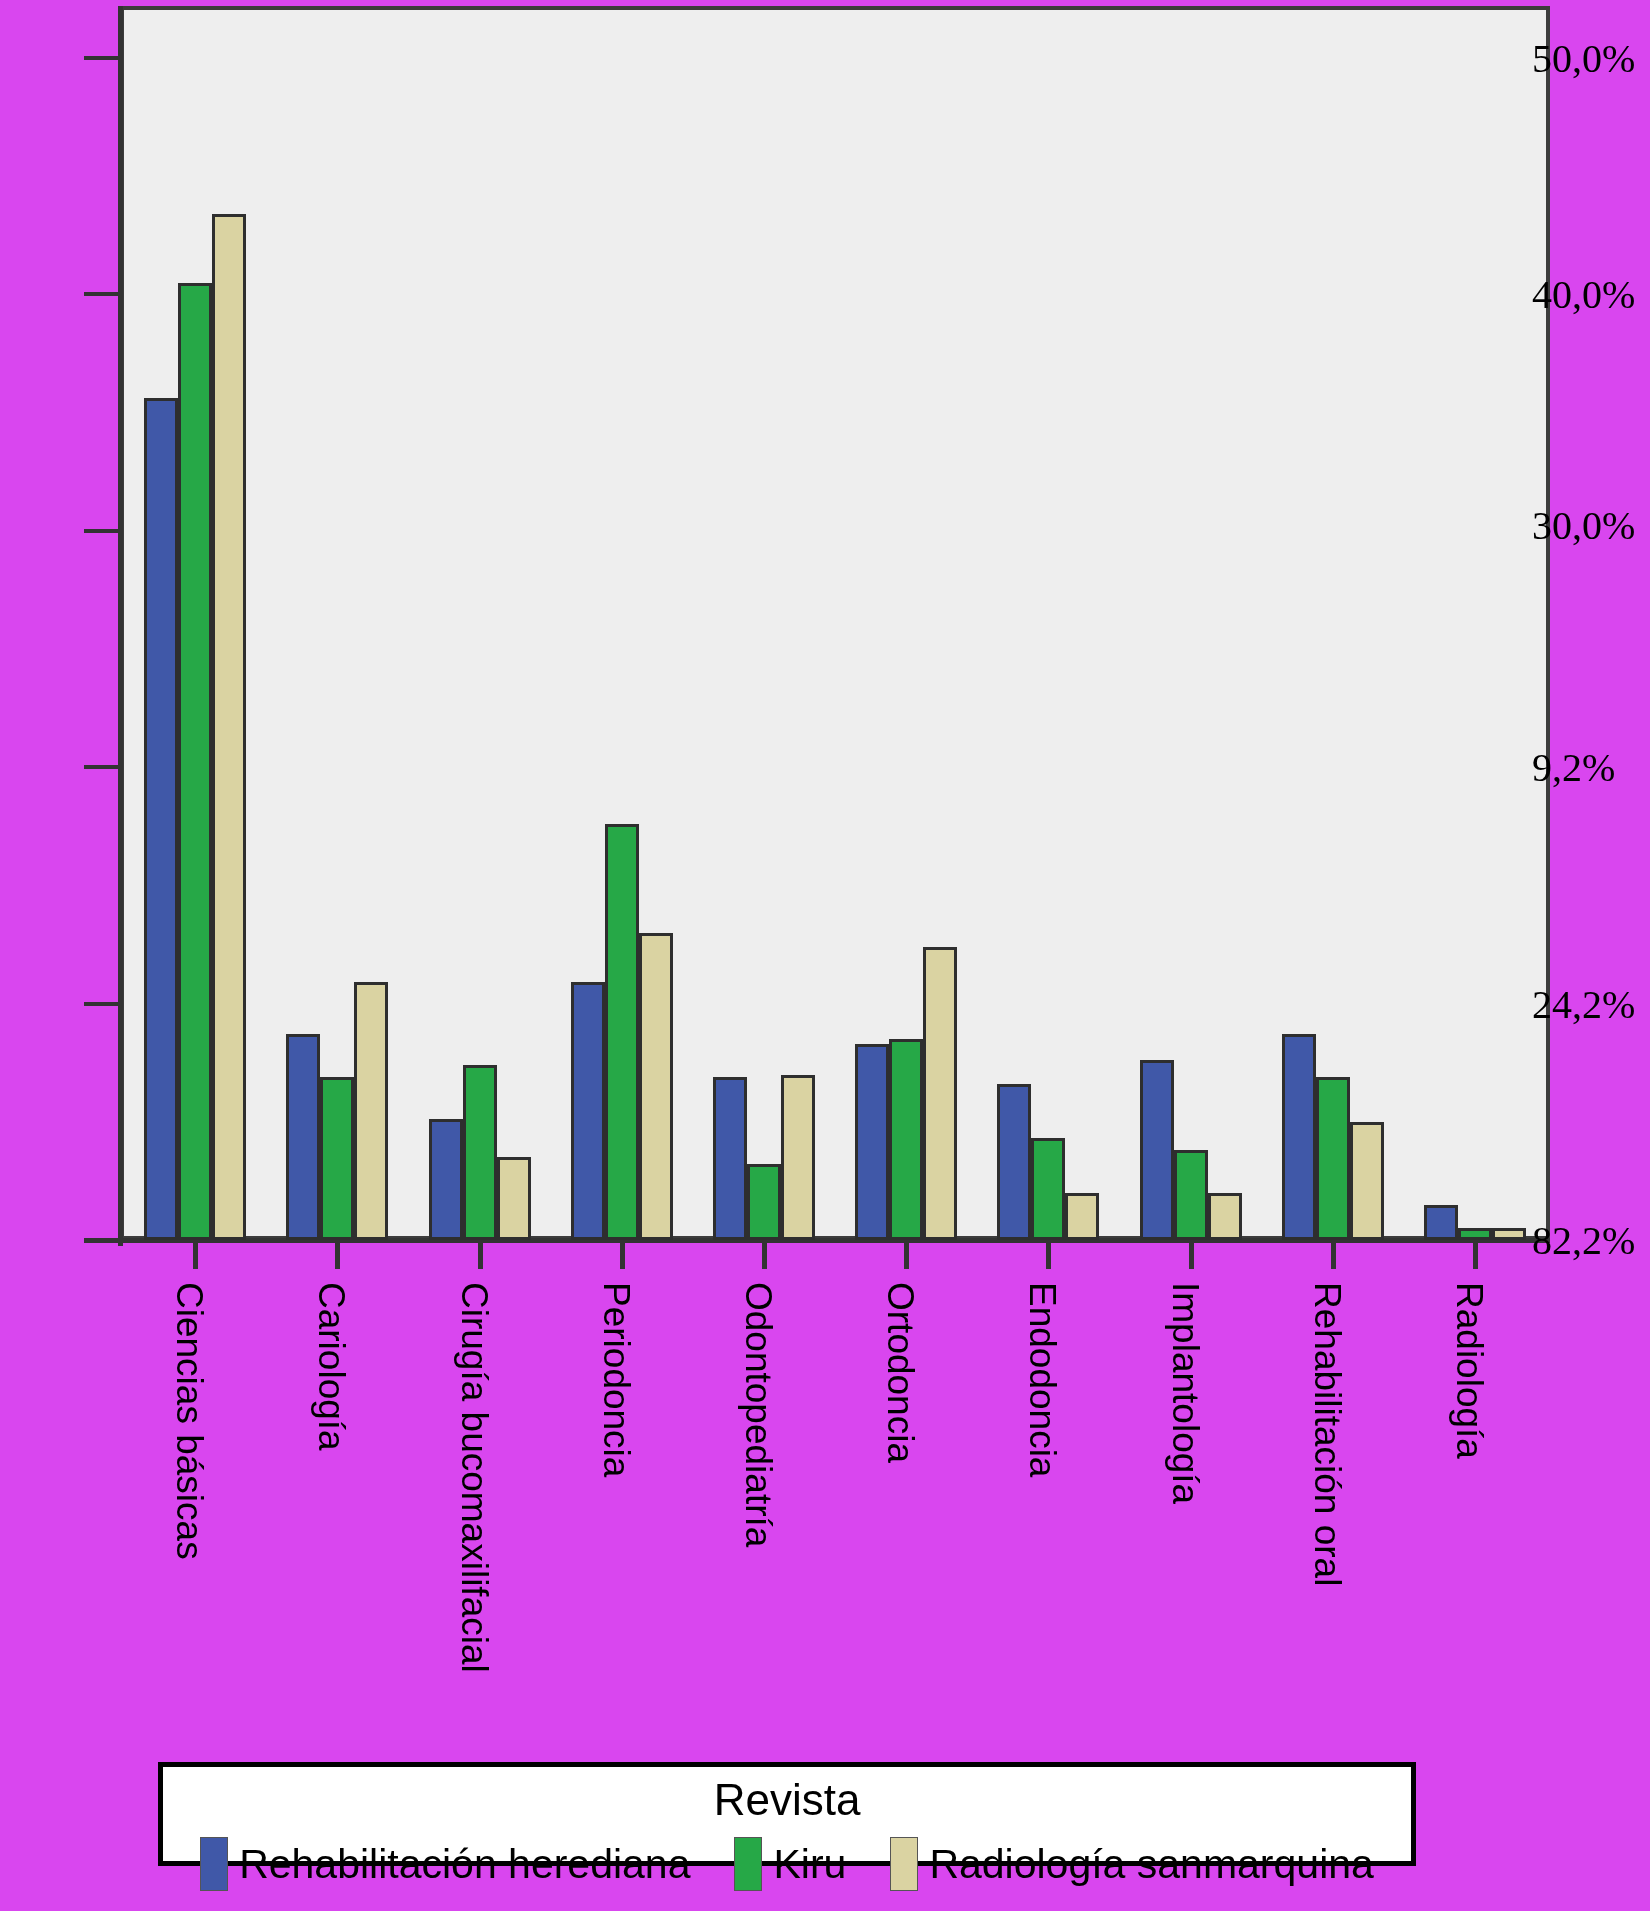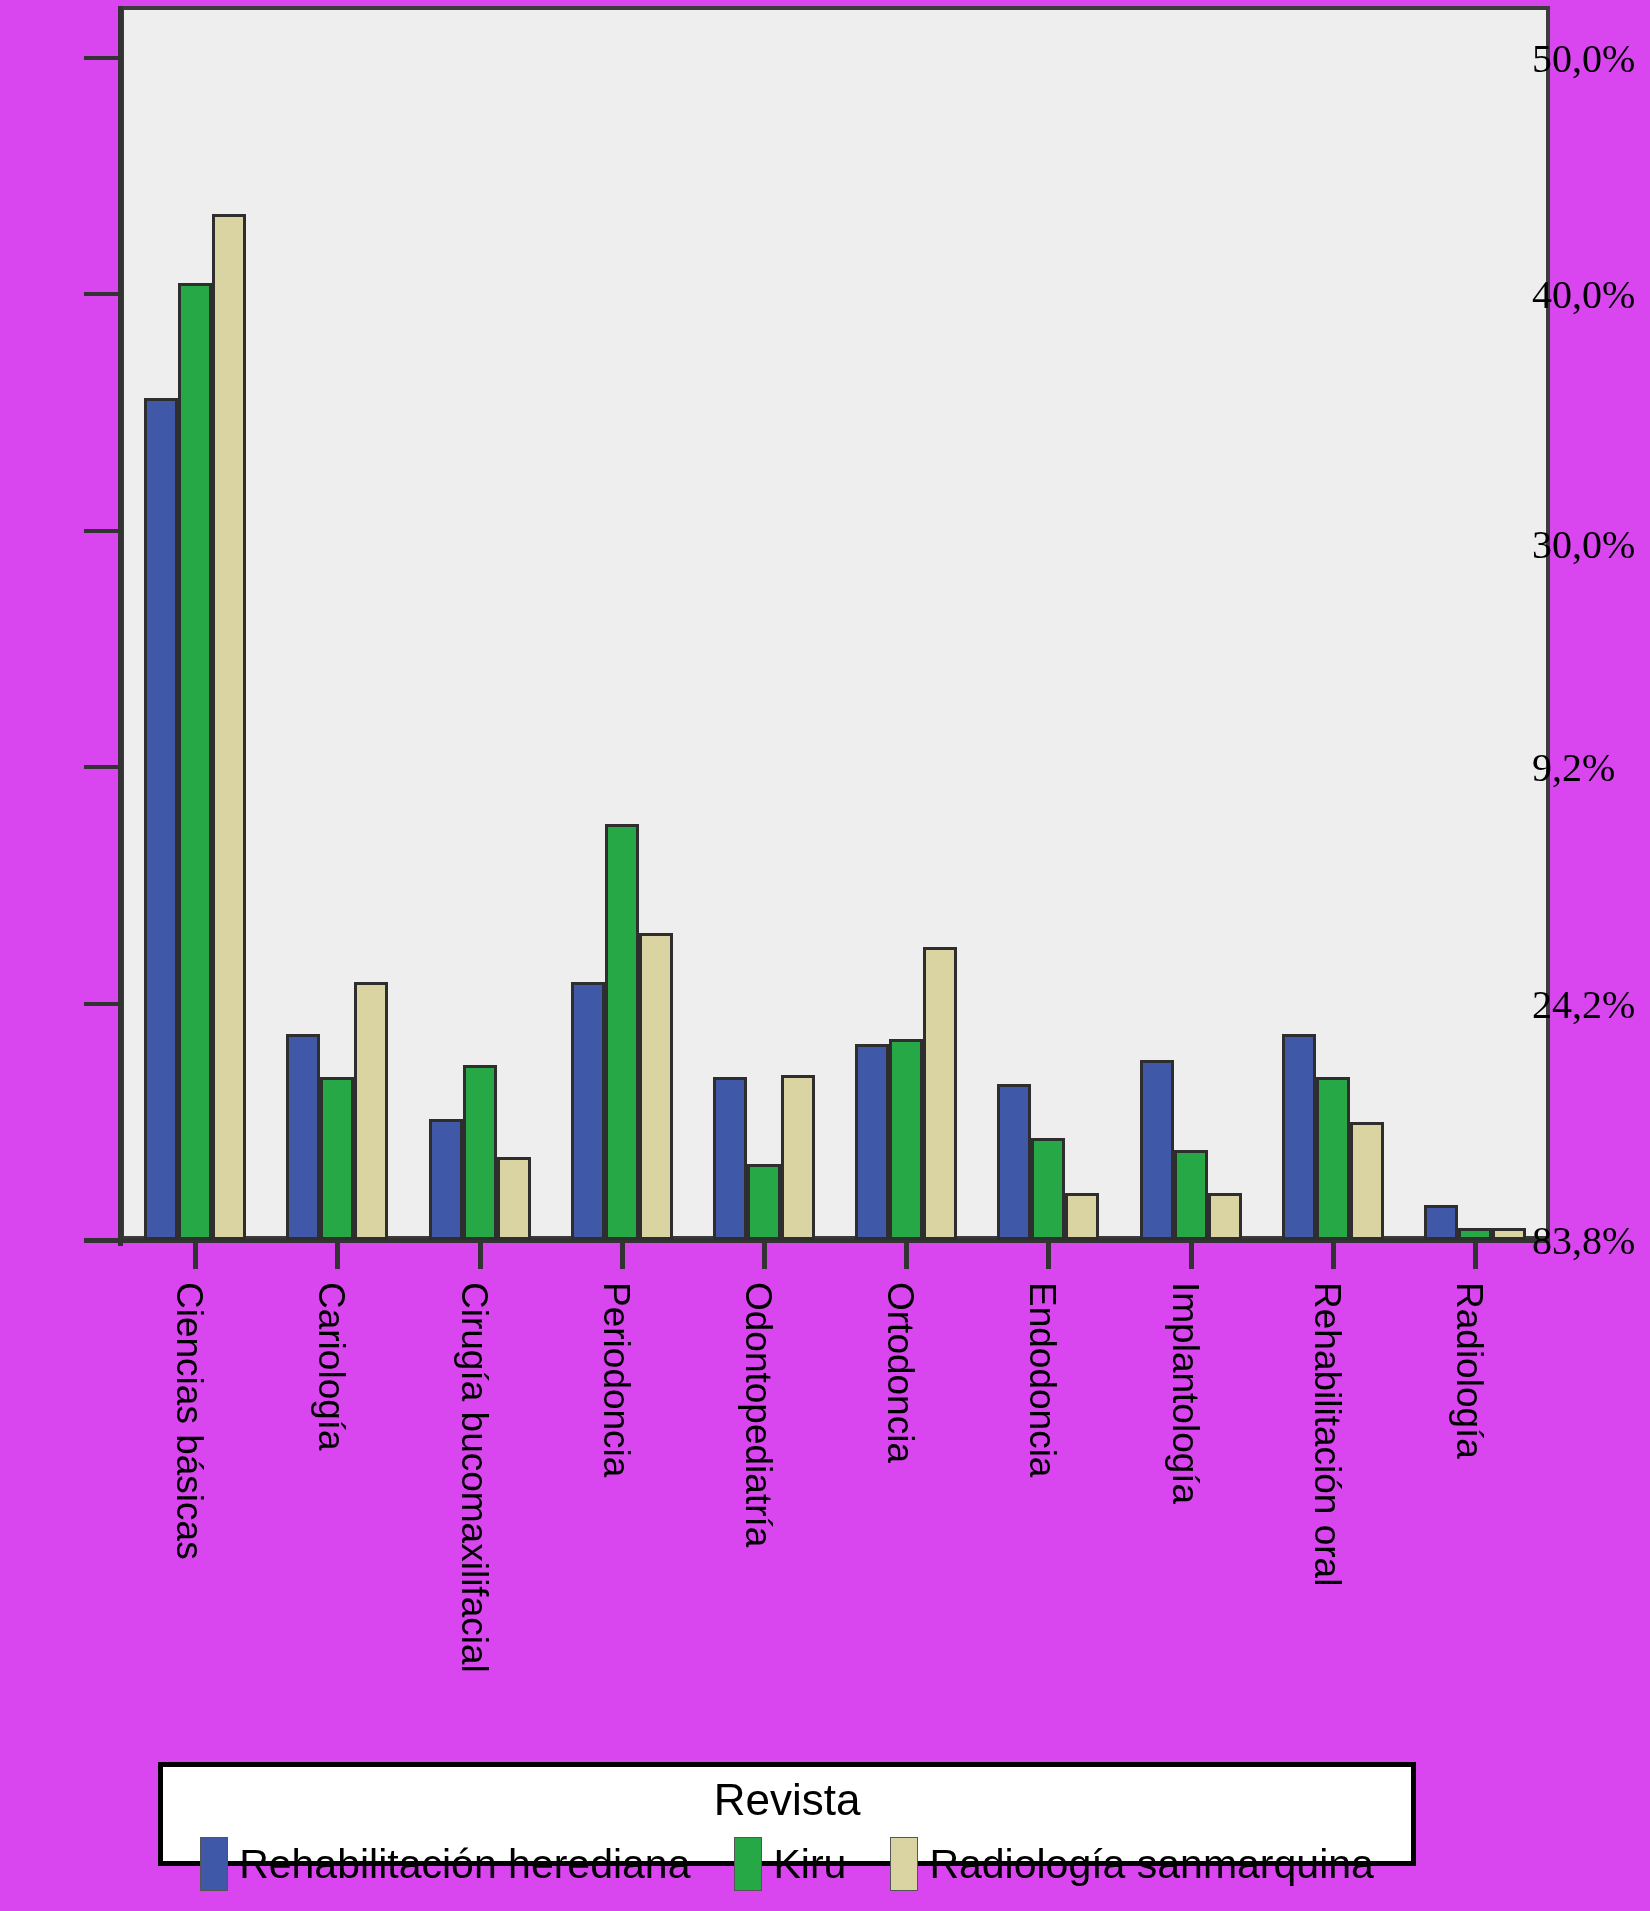--- a/index.html
+++ b/index.html
@@ -108,27 +108,27 @@
 
   <div id="y-axis-line"></div>
   <div id="x-axis-line"></div>
 
   <div id="y-ticks">
       <div class="y-tick" style="top: 56px;"></div>
       <div class="y-tick-label" style="top: 58px;">50,0%</div>
       <div class="y-tick" style="top: 292.4px;"></div>
       <div class="y-tick-label" style="top: 294.4px;">40,0%</div>
       <div class="y-tick" style="top: 528.8px;"></div>
-      <div class="y-tick-label" style="top: 544px;">30,0%</div>
+      <div class="y-tick-label" style="top: 525px;">30,0%</div>
       <div class="y-tick" style="top: 765.2px;"></div>
       <div class="y-tick-label" style="top: 767.2px;">9,2%</div>
       <div class="y-tick" style="top: 1001.6px;"></div>
       <div class="y-tick-label" style="top: 1003.6px;">24,2%</div>
       <div class="y-tick" style="top: 1238px;"></div>
-      <div class="y-tick-label" style="top: 1240px;">83,8%</div>
+      <div class="y-tick-label" style="top: 1240px;">82,2%</div>
     </div>
 
   <div id="bars-layer">
       <div class="bar s0" title="Estomatológica herediana – Ciencias básicas: 35.6%" style="left: 144.1px; width: 34px; height: 841.584px; top: 398.416px;"></div>
       <div class="bar s1" title="Kiru – Ciencias básicas: 40.5%" style="left: 178.1px; width: 34px; height: 957.42px; top: 282.58px;"></div>
       <div class="bar s2" title="Odontología sanmarquina – Ciencias básicas: 43.4%" style="left: 212.1px; width: 34px; height: 1025.98px; top: 214.024px;"></div>
       <div class="bar s0" title="Estomatológica herediana – Cariología: 8.7%" style="left: 286.3px; width: 34px; height: 205.668px; top: 1034.33px;"></div>
       <div class="bar s1" title="Kiru – Cariología: 6.9%" style="left: 320.3px; width: 34px; height: 163.116px; top: 1076.88px;"></div>
       <div class="bar s2" title="Odontología sanmarquina – Cariología: 10.9%" style="left: 354.3px; width: 34px; height: 257.676px; top: 982.324px;"></div>
       <div class="bar s0" title="Estomatológica herediana – Cirugía bucomaxilifacial: 5.1%" style="left: 428.5px; width: 34px; height: 120.564px; top: 1119.44px;"></div>

